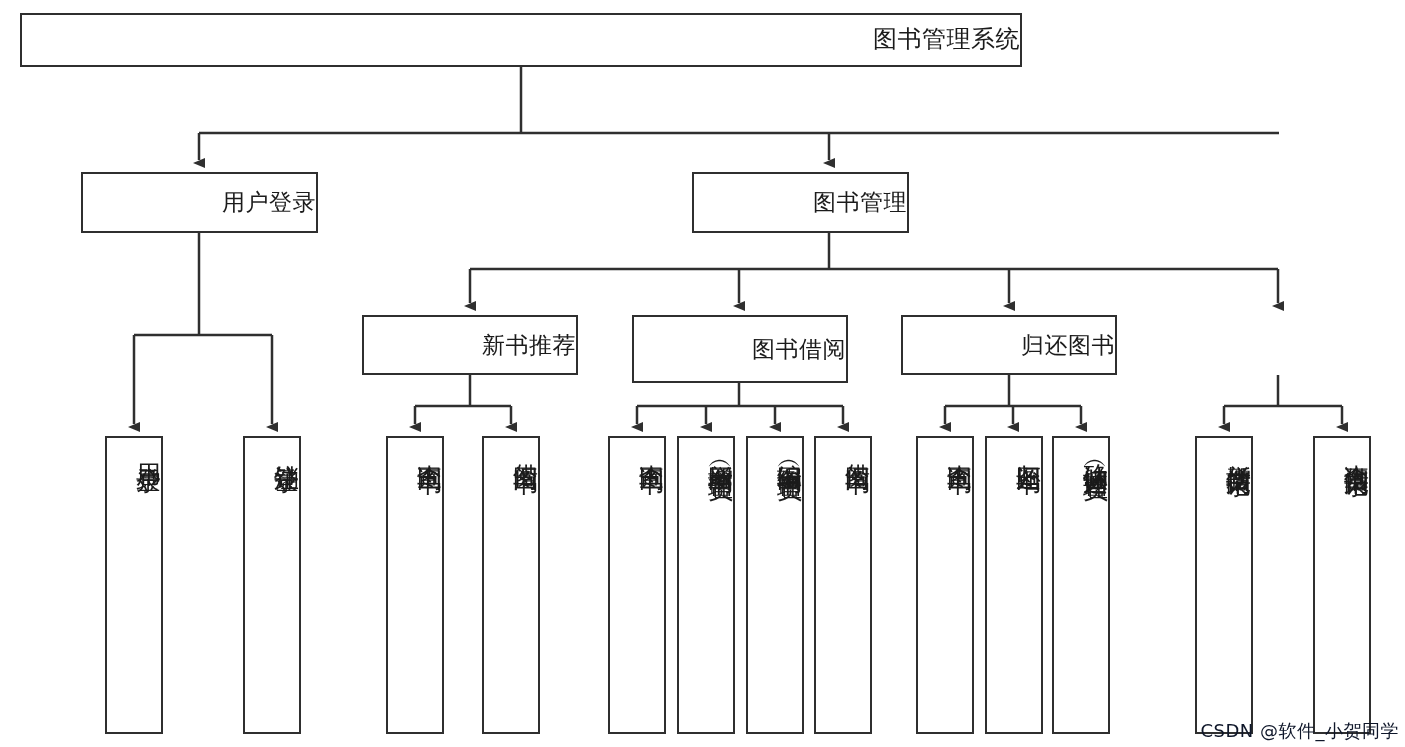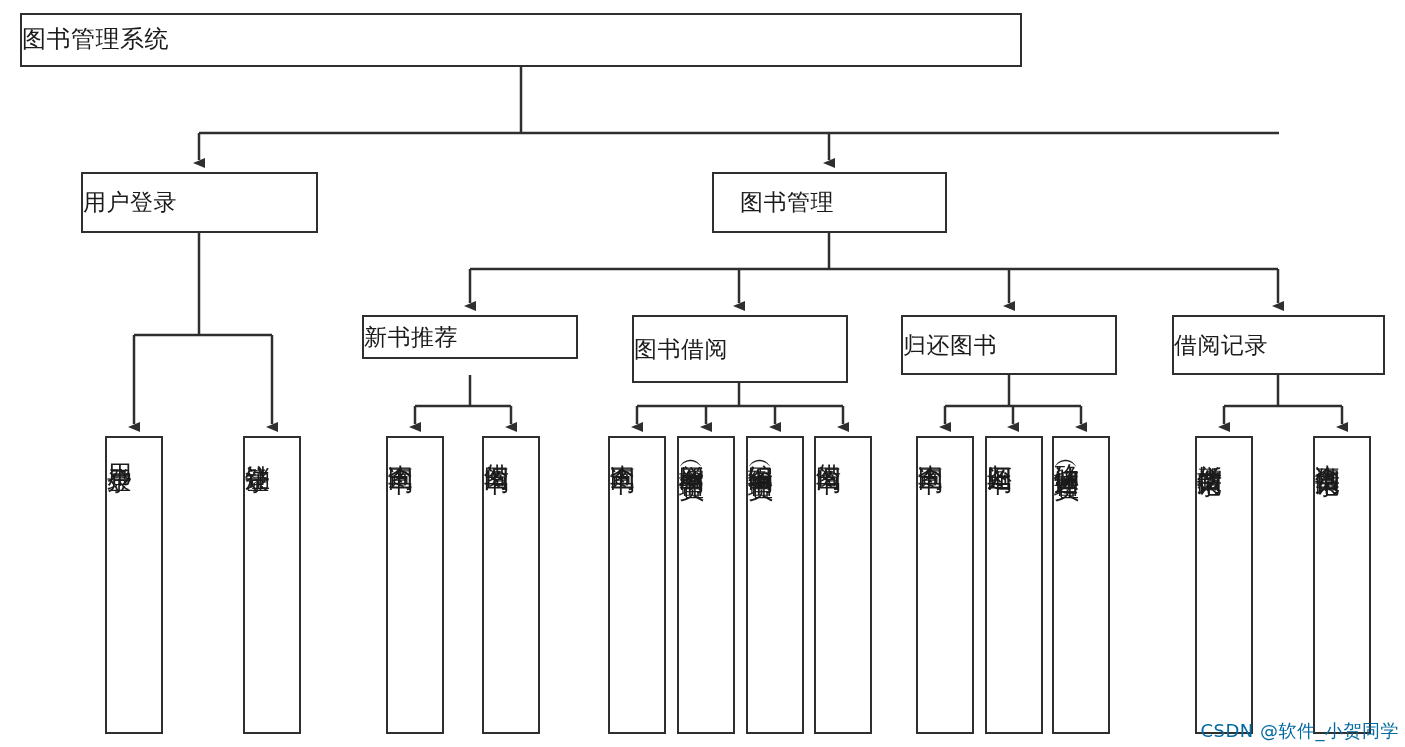--- a/index.html
+++ b/index.html
@@ -25,21 +25,21 @@
     height: 747px;
     pointer-events: none;
   }
   .node {
     position: absolute;
     box-sizing: border-box;
     border: 2.5px solid #2f2f2f;
     background: #ffffff;
     display: flex;
     align-items: center;
-    justify-content: flex-start;
+    justify-content: flex-end;
     color: #1b1b1b;
   }
   .node .label {
     text-align: center;
     line-height: 1.05;
     letter-spacing: 0.5px;
   }
   .node.h .label {
     font-size: 23px;
   }
@@ -57,21 +57,21 @@
     font-size: 25px;
     line-height: 1.0;
     letter-spacing: 2px;
     white-space: nowrap;
   }
   .watermark {
     position: absolute;
     right: 6px;
     bottom: 4px;
     font-size: 18px;
-    color: #0369a1;
+    color: #0f172a;
     letter-spacing: 0.5px;
     white-space: nowrap;
   }
 </style>
 </head>
 <body>
 
 <div id="canvas">
 
   <svg class="edges" viewBox="0 0 1405 747">
@@ -125,39 +125,36 @@
   </svg>
 
   <div class="node root h" style="left:20px; top:13px; width:1002px; height:54px;">
     <span class="label">图书管理系统</span>
   </div>
 
   <div class="node h" style="left:81px; top:172px; width:237px; height:61px;">
     <span class="label">用户登录</span>
   </div>
 
-  <div class="node h" style="left:712px; top:172px; width:235px; height:61px;padding-left:26px;">
+  <div class="node h" style="left:692px; top:172px; width:217px; height:61px;padding-left:26px;">
     <span class="label">图书管理</span>
   </div>
 
-  <div class="node h" style="left:362px; top:315px; width:216px; height:44px;">
+  <div class="node h" style="left:362px; top:315px; width:216px; height:60px;">
     <span class="label">新书推荐</span>
   </div>
 
   <div class="node h" style="left:632px; top:315px; width:216px; height:68px;">
     <span class="label">图书借阅</span>
   </div>
 
   <div class="node h" style="left:901px; top:315px; width:216px; height:60px;">
     <span class="label">归还图书</span>
   </div>
 
-  <div class="node h" style="left:1172px; top:315px; width:213px; height:60px;">
-    <span class="label">借阅记录</span>
-  </div>
 
   <div class="node v" style="left:105px; top:436px; width:58px; height:298px;">
     <span class="label">用户登录</span>
   </div>
 
   <div class="node v" style="left:243px; top:436px; width:58px; height:298px;">
     <span class="label">注销登录</span>
   </div>
 
   <div class="node v" style="left:386px; top:436px; width:58px; height:298px;">

